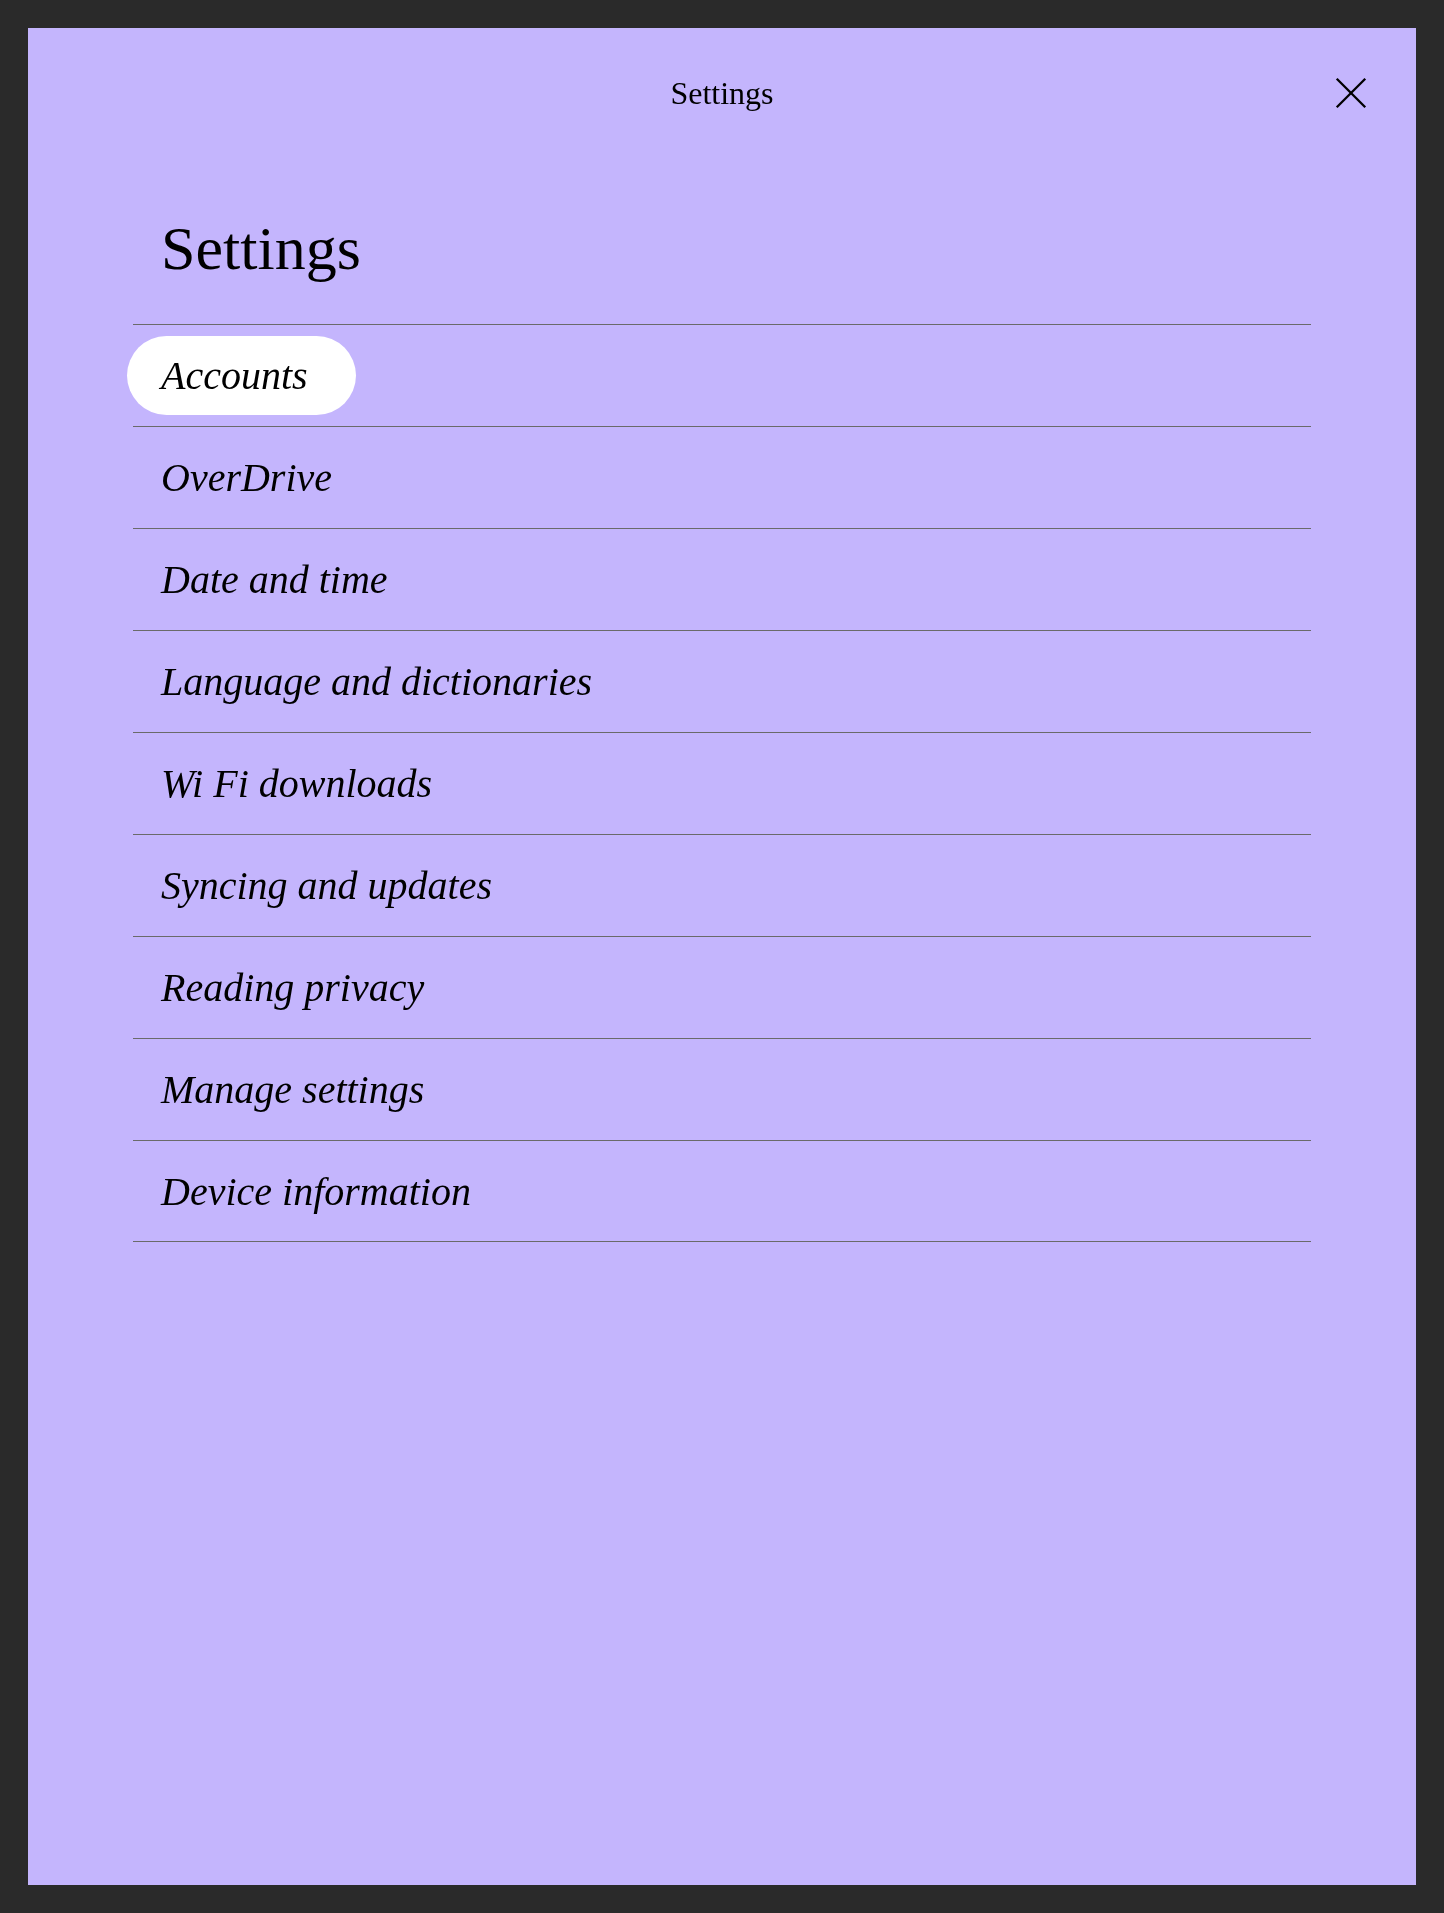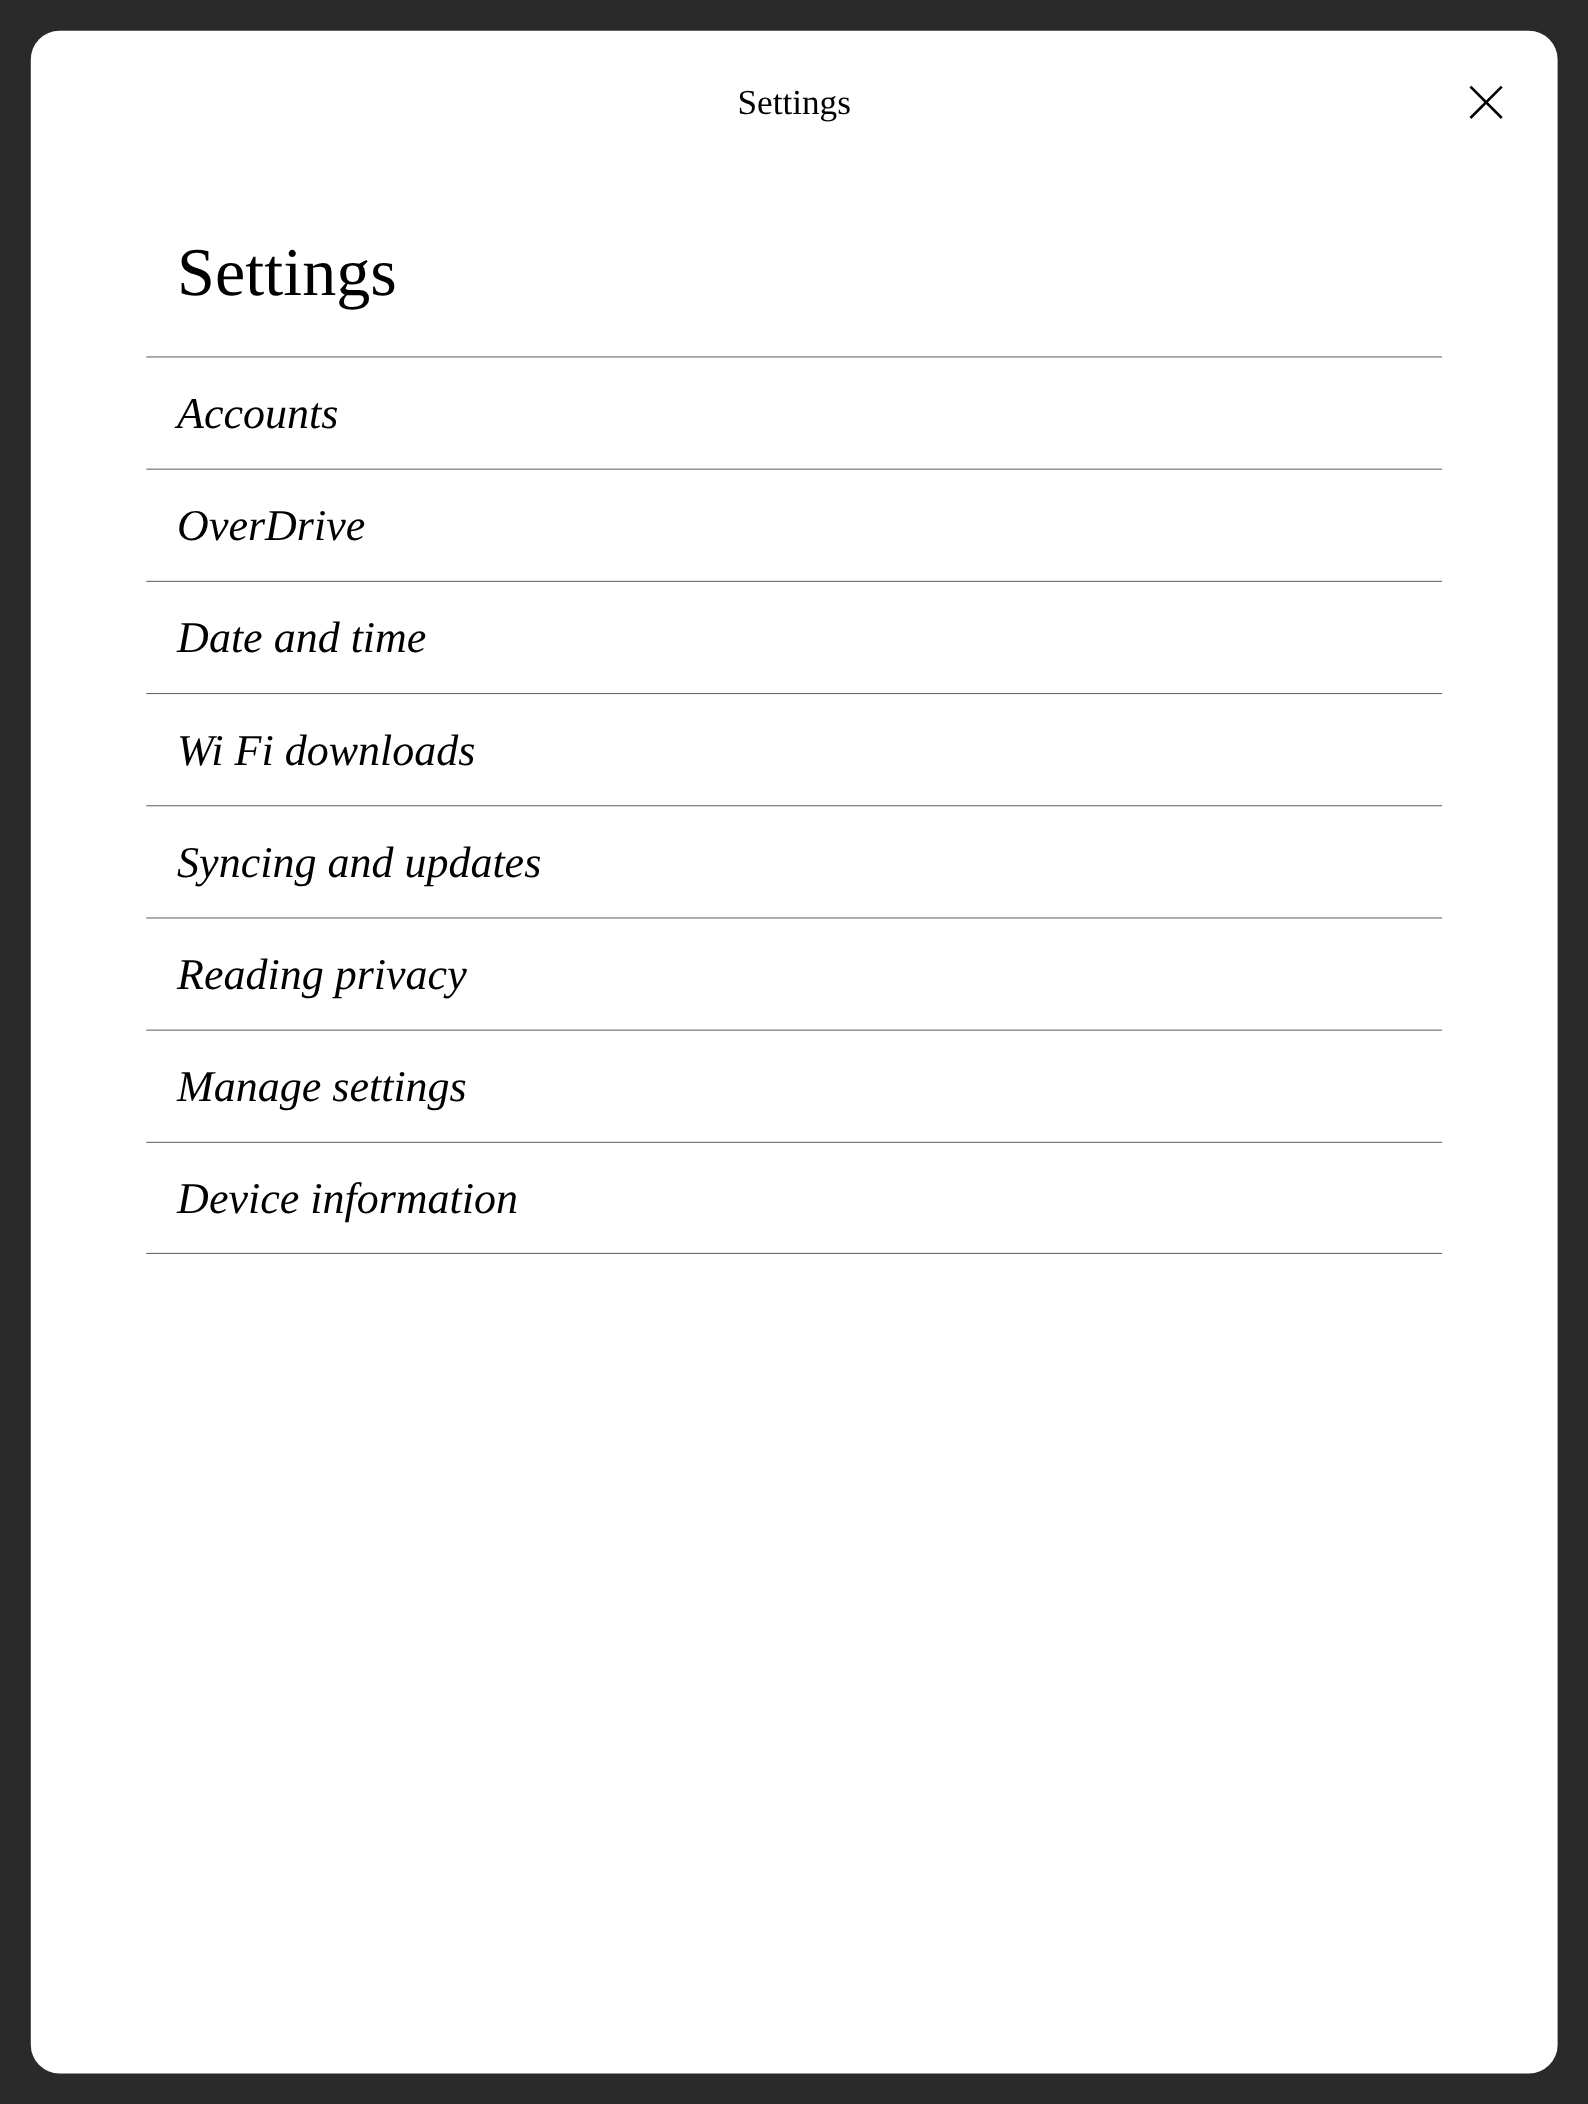--- a/index.html
+++ b/index.html
@@ -8,25 +8,24 @@
       box-sizing: border-box;
     }
     body {
       background: #2a2a2a;
       padding: 28px;
       font-family: Georgia, 'Times New Roman', serif;
       width: 1444px;
       height: 1913px;
     }
     .screen {
-      background: #ffffff;
+      background: #c4b5fd;
       width: 100%;
       height: 100%;
       position: relative;
-      border-radius: 26px;
     }
     .top-bar {
       position: relative;
       height: 130px;
       display: flex;
       align-items: center;
       justify-content: center;
     }
     .top-bar-title {
       font-size: 32px;
@@ -109,20 +108,23 @@
       <li class="menu-item highlighted">
         <span class="menu-item-label">Accounts</span>
       </li>
       <li class="menu-item">
         <span class="menu-item-label">OverDrive</span>
       </li>
       <li class="menu-item">
         <span class="menu-item-label">Date and time</span>
       </li>
       <li class="menu-item">
+        <span class="menu-item-label">Language and dictionaries</span>
+      </li>
+      <li class="menu-item">
         <span class="menu-item-label">Wi Fi downloads</span>
       </li>
       <li class="menu-item">
         <span class="menu-item-label">Syncing and updates</span>
       </li>
       <li class="menu-item">
         <span class="menu-item-label">Reading privacy</span>
       </li>
       <li class="menu-item">
         <span class="menu-item-label">Manage settings</span>

